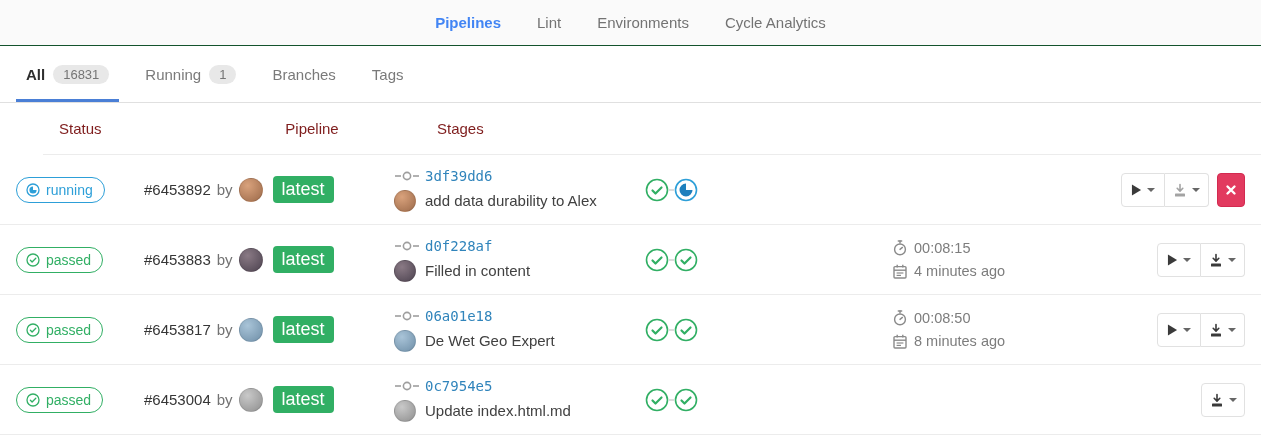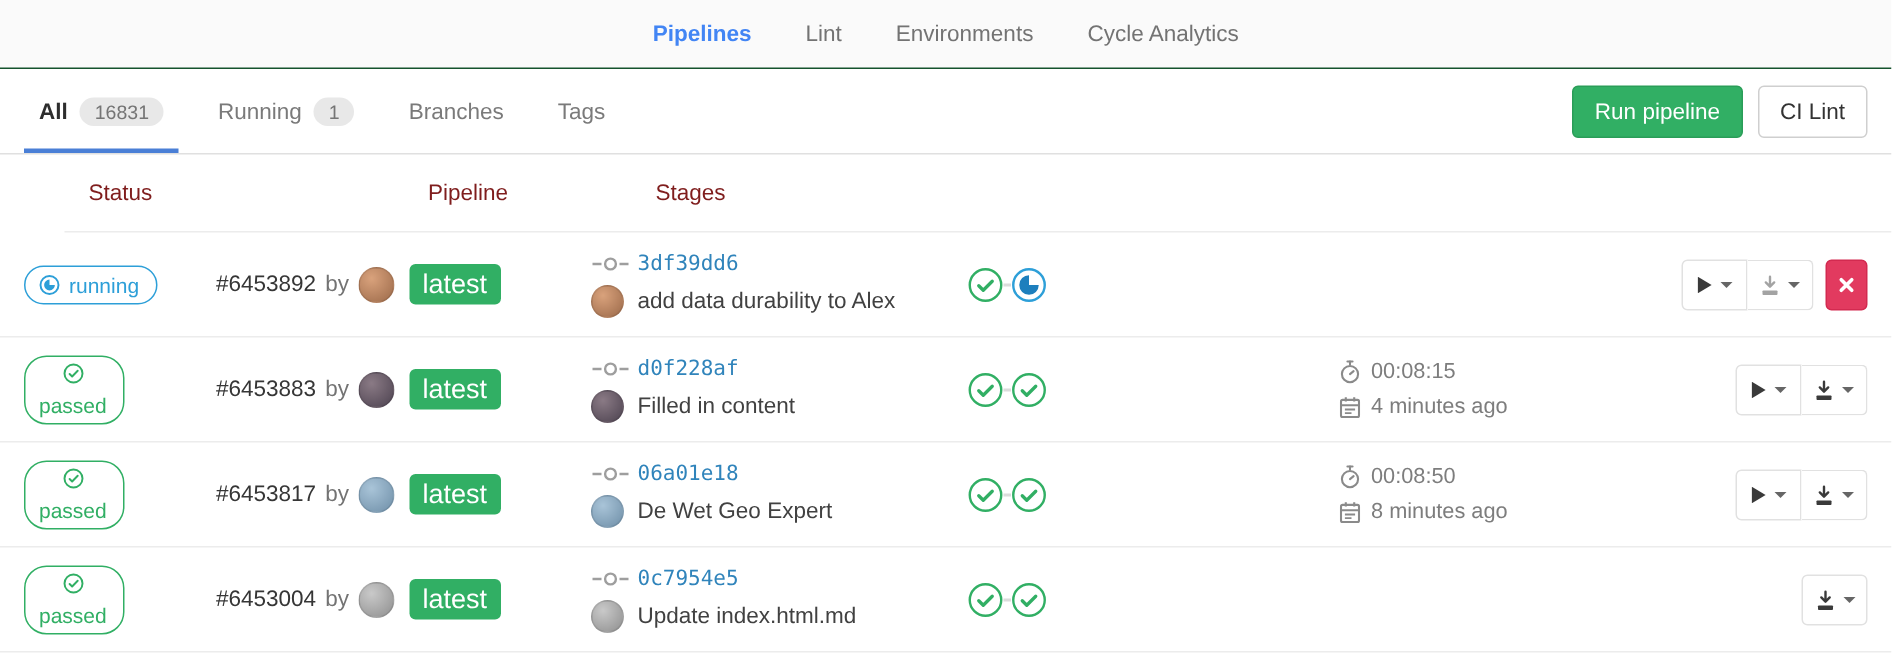--- a/index.html
+++ b/index.html
@@ -55,21 +55,21 @@
     border-bottom: 1px solid #ececec;
   }
 
   
   .badge-status {
     display: inline-flex; align-items: center; gap: 6px;
     border: 1px solid currentColor; border-radius: 15px;
     padding: 4px 11px 4px 9px; font-size: 14px; background: #fff; cursor: pointer;
   }
   .badge-status.running { color: #2d9fd8; }
-  .badge-status.passed  { color: #31af64; flex-direction: column; }
+  .badge-status.passed  { color: #31af64; }
 
   
   .cell-pipeline { display: flex; align-items: center; gap: 6px; font-size: 15px; color: #363636; }
   .pipeline-id { cursor: pointer; }
   .by { color: #737373; }
   .avatar { width: 24px; height: 24px; border-radius: 50%; border: 1px solid rgba(0,0,0,.08); flex: none; }
   .avatar.sm { width: 22px; height: 22px; }
   .av-alex { background: radial-gradient(circle at 35% 30%, #d9a27c, #9c6a4a); }
   .av-dark { background: radial-gradient(circle at 35% 30%, #8a7a85, #4d4350); }
   .av-blue { background: radial-gradient(circle at 35% 30%, #a9c4d8, #6f8fa8); }
@@ -186,24 +186,20 @@
       <span>Running</span>
       <span class="count-badge">1</span>
     </div>
     <div class="tab">
       <span>Branches</span>
     </div>
     <div class="tab">
       <span>Tags</span>
     </div>
   </div>
-  <div class="bar-actions">
-    <button class="btn btn-green">Run pipeline</button>
-    <button class="btn btn-default">CI Lint</button>
-  </div>
 </div>
 
 <div class="table-header">
   <div class="col-status">Status</div>
   <div class="col-pipeline">Pipeline</div>
   <div class="col-stages">Stages</div>
   <div class="col-time"></div>
   <div class="col-actions"></div>
 </div>
 

